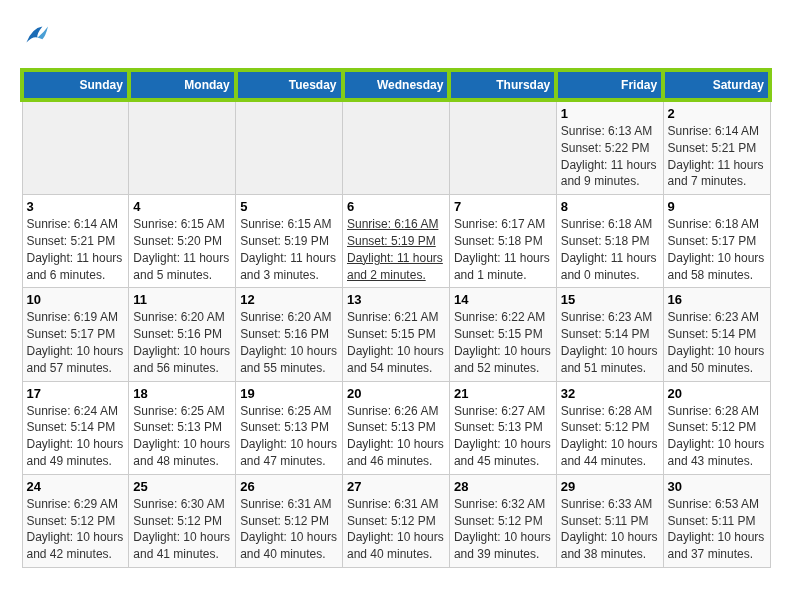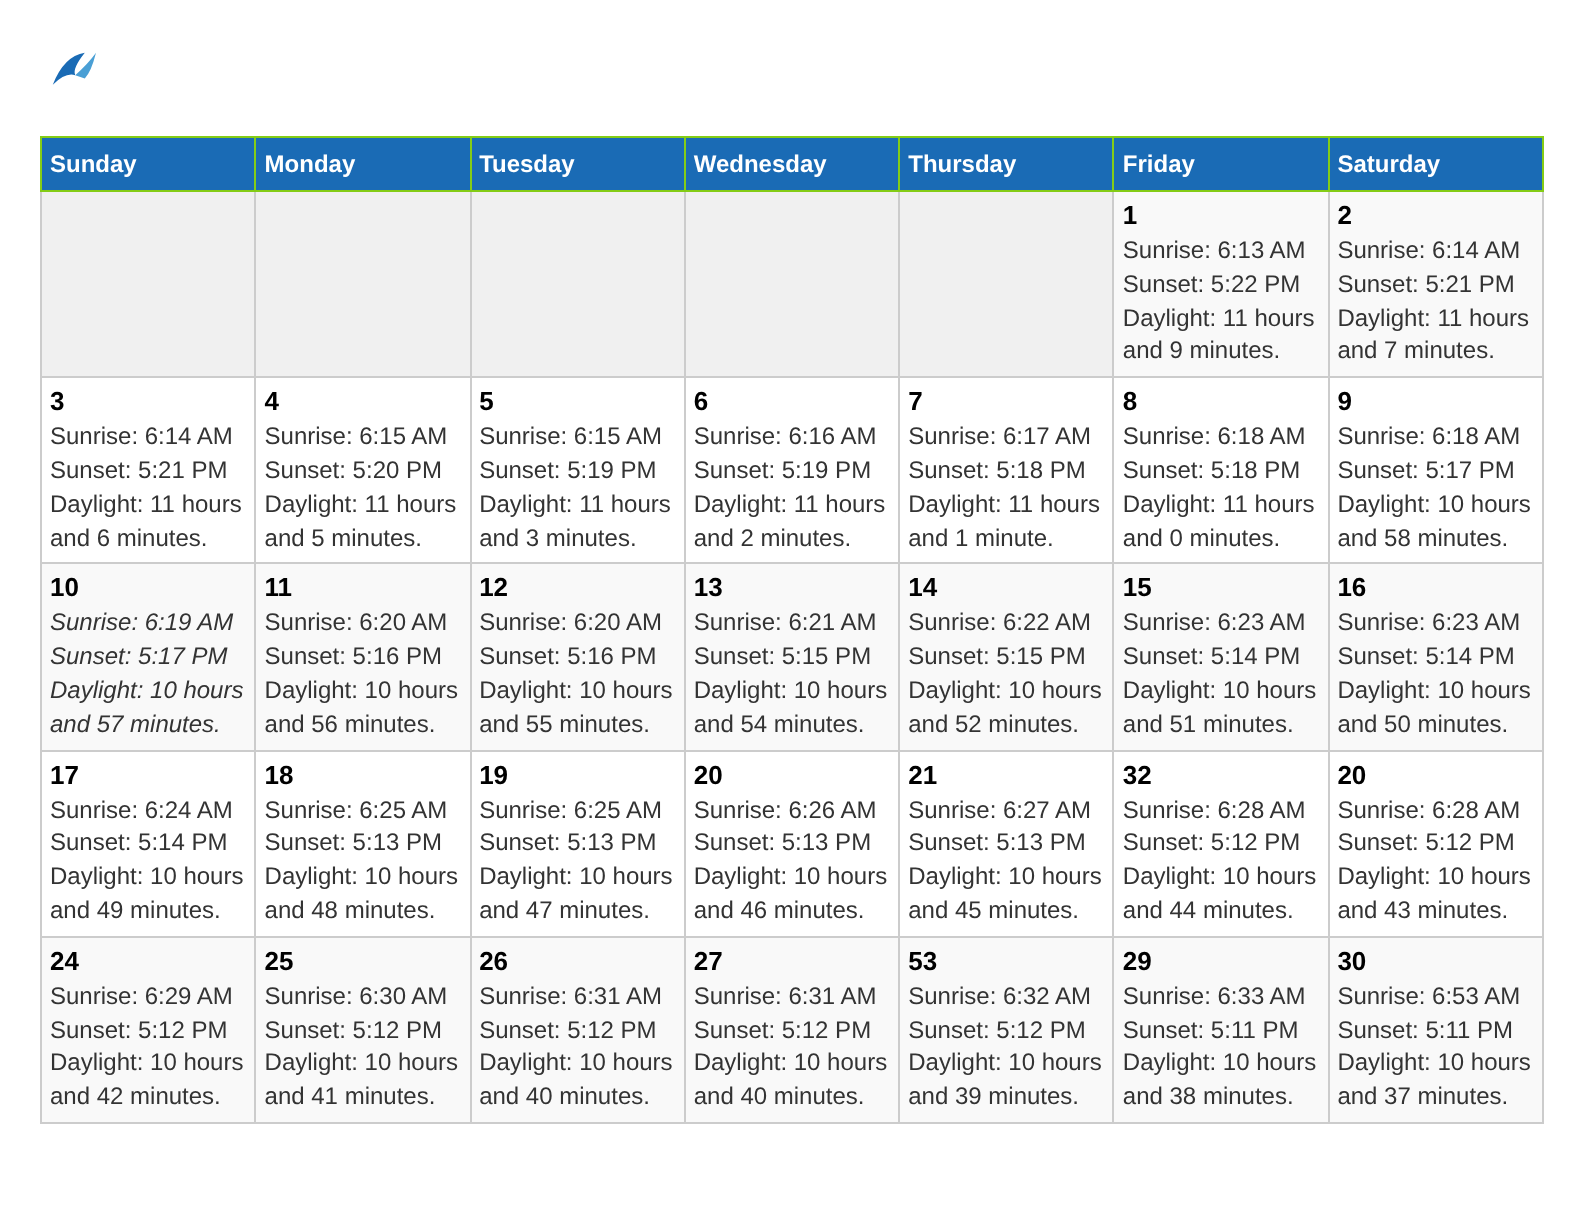--- a/index.html
+++ b/index.html
@@ -48,23 +48,23 @@
     }
     .calendar {
       width: 100%;
       border-collapse: collapse;
       font-size: 11px;
     }
     .calendar th {
       background-color: #1a6bb5;
       color: #fff;
       padding: 6px 4px;
-      text-align: left;
+      text-align: right;
       font-size: 12px;
-      border: 1px solid #84cc16;
+      border: 4px solid #84cc16;
     }
     .calendar td {
       border: 1px solid #ccc;
       vertical-align: top;
       padding: 4px;
       width: 107px;
       min-height: 80px;
       background: #fff;
     }
     .calendar tr:nth-child(odd) td {
@@ -154,21 +154,21 @@
 Daylight: 11 hours and 5 minutes.</div>
         </td>
         <td>
           <span class="day-num">5</span>
           <div class="day-info" style="white-space: pre-line;">Sunrise: 6:15 AM
 Sunset: 5:19 PM
 Daylight: 11 hours and 3 minutes.</div>
         </td>
         <td>
           <span class="day-num">6</span>
-          <div class="day-info" style="white-space: pre-line;">Sunrise: 6:16 AM
+          <div class="day-info" style="white-space: pre-line; text-decoration: underline;">Sunrise: 6:16 AM
 Sunset: 5:19 PM
 Daylight: 11 hours and 2 minutes.</div>
         </td>
         <td>
           <span class="day-num">7</span>
           <div class="day-info" style="white-space: pre-line;">Sunrise: 6:17 AM
 Sunset: 5:18 PM
 Daylight: 11 hours and 1 minute.</div>
         </td>
         <td>
@@ -180,21 +180,21 @@
         <td>
           <span class="day-num">9</span>
           <div class="day-info" style="white-space: pre-line;">Sunrise: 6:18 AM
 Sunset: 5:17 PM
 Daylight: 10 hours and 58 minutes.</div>
         </td>
       </tr>
       <tr>
         <td>
           <span class="day-num">10</span>
-          <div class="day-info" style="white-space: pre-line; font-style: italic;">Sunrise: 6:19 AM
+          <div class="day-info" style="white-space: pre-line;">Sunrise: 6:19 AM
 Sunset: 5:17 PM
 Daylight: 10 hours and 57 minutes.</div>
         </td>
         <td>
           <span class="day-num">11</span>
           <div class="day-info" style="white-space: pre-line;">Sunrise: 6:20 AM
 Sunset: 5:16 PM
 Daylight: 10 hours and 56 minutes.</div>
         </td>
         <td>
@@ -291,21 +291,21 @@
 Sunset: 5:12 PM
 Daylight: 10 hours and 40 minutes.</div>
         </td>
         <td>
           <span class="day-num">27</span>
           <div class="day-info" style="white-space: pre-line;">Sunrise: 6:31 AM
 Sunset: 5:12 PM
 Daylight: 10 hours and 40 minutes.</div>
         </td>
         <td>
-          <span class="day-num">53</span>
+          <span class="day-num">28</span>
           <div class="day-info" style="white-space: pre-line;">Sunrise: 6:32 AM
 Sunset: 5:12 PM
 Daylight: 10 hours and 39 minutes.</div>
         </td>
         <td>
           <span class="day-num">29</span>
           <div class="day-info" style="white-space: pre-line;">Sunrise: 6:33 AM
 Sunset: 5:11 PM
 Daylight: 10 hours and 38 minutes.</div>
         </td>

